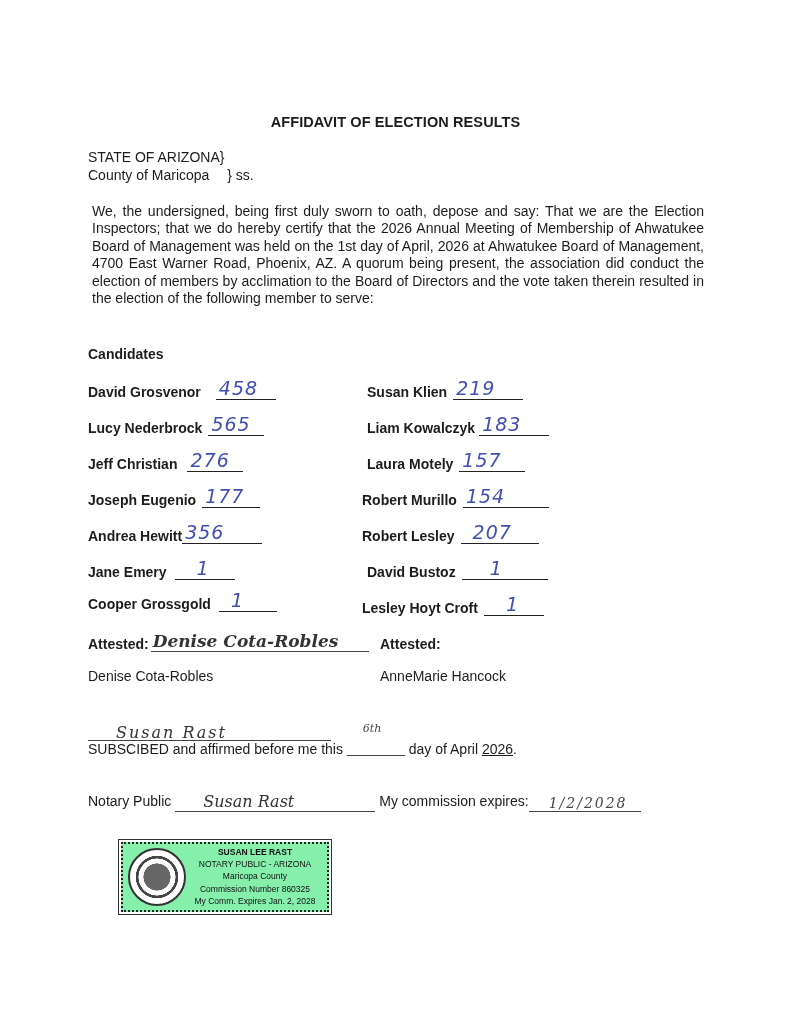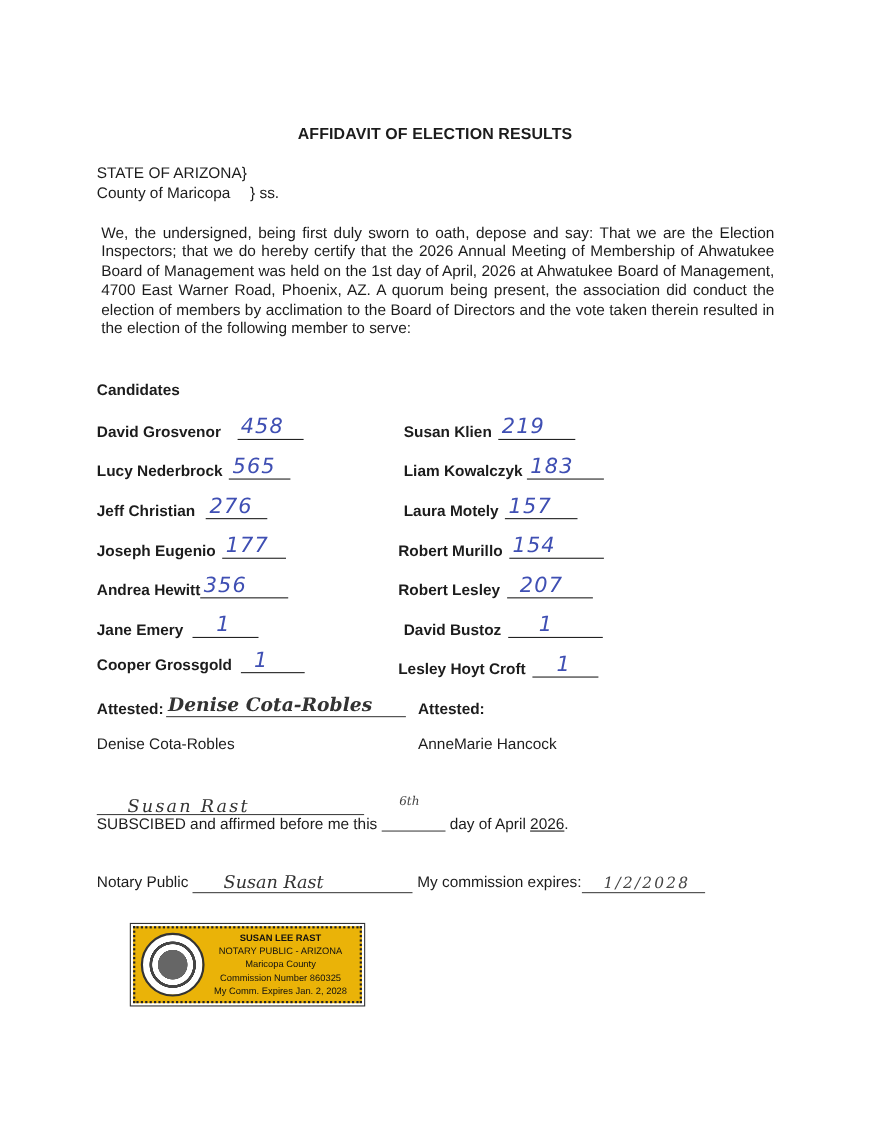--- a/index.html
+++ b/index.html
@@ -15,21 +15,21 @@
   .cand .line { display: inline-block; border-bottom: 1.3px solid #222; height: 20px; position: relative; margin-left: 2px; }
   .hw { font-family: "DejaVu Sans", sans-serif; color: #3f4fb3; font-weight: normal; font-size: 19px; position: absolute; left: 3px; bottom: 0px; font-style: italic; letter-spacing: 1px; }
   .att { font-size: 14px; display: flex; align-items: flex-end; height: 26px; font-weight: bold; }
   .att .line { display: inline-block; border-bottom: 1.2px solid #444; height: 24px; position: relative; margin-left: 2px; }
   .sig { font-family: "DejaVu Serif", serif; font-style: italic; position: absolute; left: 2px; bottom: 0px; white-space: nowrap; }
   .sig-dark { color: #333; font-size: 17px; }
   .sig-blue { color: #3a4bc0; font-size: 22px; }
   .printed { font-size: 14px; }
   .notary-line { border-bottom: 1.2px solid #444; }
   .small14 { font-size: 14px; }
-  .stamp { left: 121px; top: 842px; width: 204px; height: 66px; border: 2px dotted #222; outline: 1px solid #333; outline-offset: 2px; background: #eab308; }
+  .stamp { left: 121px; top: 842px; width: 204px; height: 66px; border: 2px dotted #222; outline: 1px solid #333; outline-offset: 2px; background: #86efac; }
   .seal { position: absolute; left: 5px; top: 4px; width: 54px; height: 54px; border-radius: 50%; border: 2px solid #333; background: radial-gradient(circle, #666 0 35%, #fff 36% 48%, #444 49% 55%, #fff 56%); }
   .stamp-text { position: absolute; left: 64px; top: 2px; width: 136px; text-align: center; font-size: 8.5px; line-height: 12.2px; color: #111; }
   .stamp-text .b { font-weight: bold; }
 </style>
 </head>
 <body>
 
 <div class="abs title">AFFIDAVIT OF ELECTION RESULTS</div>
 
 <div class="abs state">STATE OF ARIZONA}</div>

